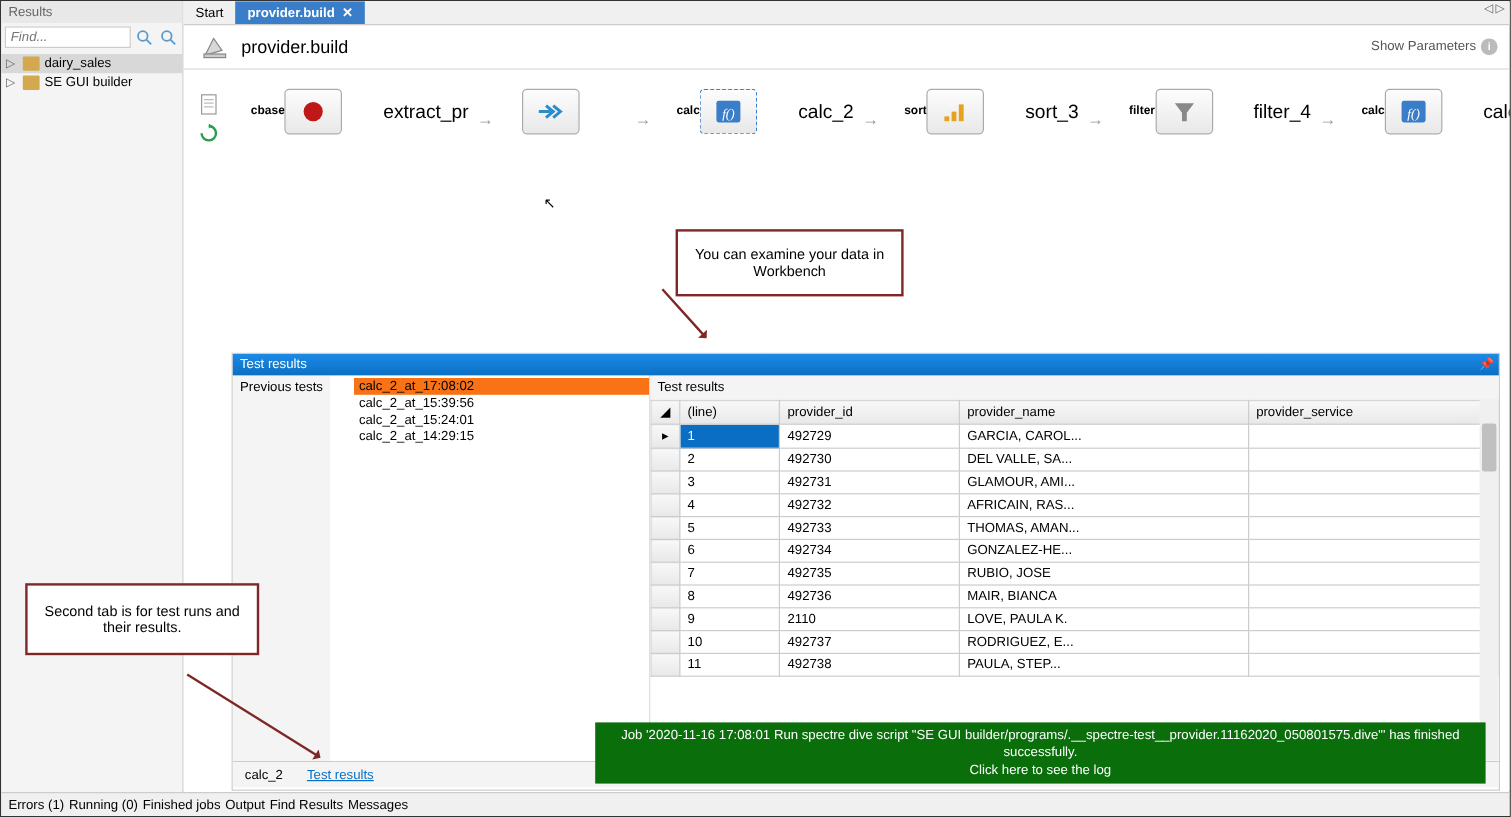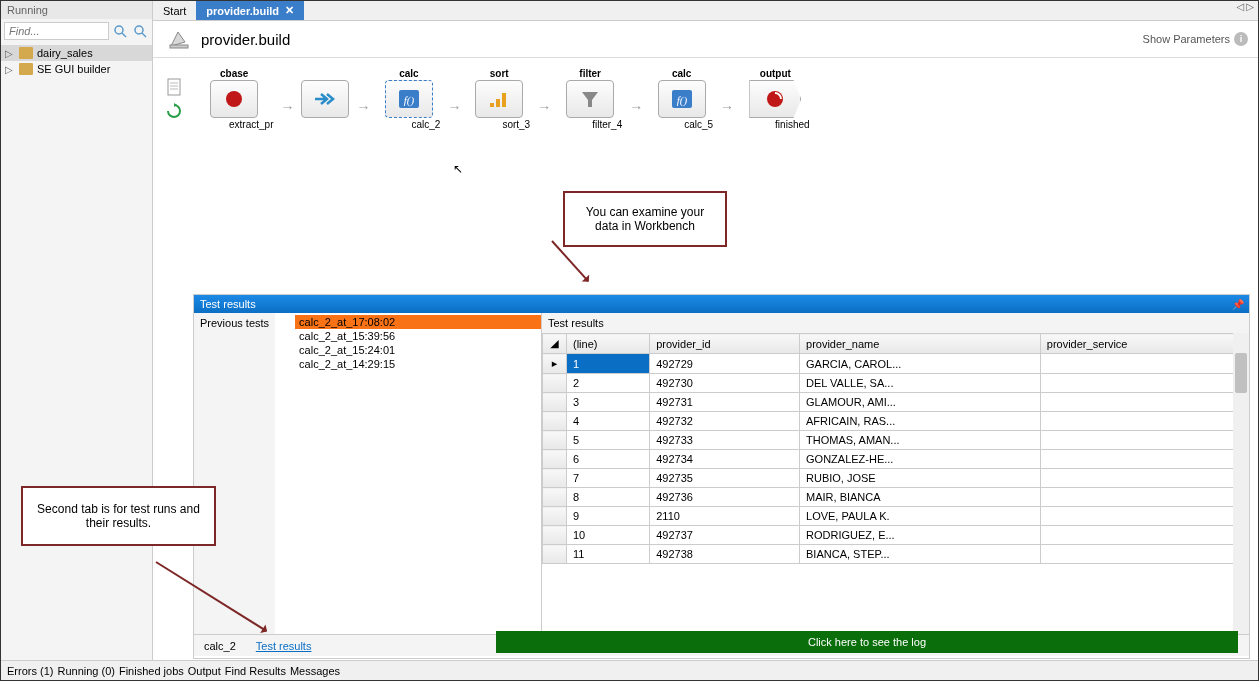--- a/index.html
+++ b/index.html
@@ -26,31 +26,31 @@
 .content-header { display: flex; align-items: center; padding: 6px 10px; border-bottom: 1px solid #ddd; }
 .content-icon { width: 24px; height: 24px; display: flex; align-items: center; justify-content: center; margin-left: 4px; }
 .content-title { font-size: 15px; margin-left: 10px; }
 .show-params { margin-left: auto; font-size: 11px; color: #555; display: flex; align-items: center; gap: 4px; }
 .info-icon { width: 14px; height: 14px; border-radius: 50%; background: #bbb; display: inline-flex; align-items: center; justify-content: center; color: #fff; font-size: 9px; font-weight: bold; }
 
 .workflow-area { position: relative; padding: 10px 12px; display: flex; align-items: flex-start; gap: 6px; }
 .side-icons { display: flex; flex-direction: column; gap: 6px; margin-top: 10px; }
 .side-icon { width: 18px; height: 18px; display: flex; align-items: center; justify-content: center; }
 .flow { display: flex; align-items: center; gap: 0; margin-left: 6px; }
-.node-wrap { display: flex; flex-direction: column; align-items: center; }
+.node-wrap { display: flex; flex-direction: row; align-items: center; margin-left: 14px; }
 .node-title { font-size: 10px; font-weight: bold; margin-bottom: 1px; }
 .node-box { width: 48px; height: 38px; background: linear-gradient(#fdfdfd,#e8e8e8); border: 1px solid #aaa; border-radius: 4px; display: flex; align-items: center; justify-content: center; position: relative; }
 .node-box.selected { border: 1px dashed #3a7dc9; }
-.node-label { font-size: 10px; margin-top: 1px; padding-left: 34px; }
+.node-label { font-size: 16px; margin-top: 1px; padding-left: 34px; }
 .arrow-connect { width: 28px; height: 38px; display: flex; align-items: center; justify-content: center; font-size: 14px; color: #999; margin-top: 12px; }
 .output-shape { width: 52px; height: 38px; background: linear-gradient(#fdfdfd,#e8e8e8); border: 1px solid #aaa; display: flex; align-items: center; justify-content: center; position: relative; clip-path: polygon(0 0, 85% 0, 100% 50%, 85% 100%, 0 100%); }
 
 .cursor-arrow { position: absolute; left: 300px; top: 104px; font-size: 12px; color: #000; }
 
-.callout1 { position: absolute; left: 410px; top: 190px; width: 164px; padding: 12px 14px; border: 2px solid #7d2727; background: #fff; text-align: center; font-size: 12px; }
+.callout1 { position: absolute; left: 410px; top: 190px; width: 190px; padding: 12px 14px; border: 2px solid #7d2727; background: #fff; text-align: center; font-size: 12px; }
 .callout1-line { position: absolute; left: 398px; top: 240px; width: 2px; height: 54px; background: #7d2727; transform: rotate(-42deg); transform-origin: top; }
 .callout1-line::after { content: ''; position: absolute; bottom: -6px; left: -4px; border: 5px solid transparent; border-top-color: #7d2727; }
 
 .test-panel { position: absolute; left: 40px; right: 8px; top: 293px; bottom: 0; border: 1px solid #ccc; }
 .test-header { background: linear-gradient(#1d8ae6,#0a6fc4); color: #fff; font-size: 11px; padding: 3px 6px; display: flex; align-items: center; }
 .pin-icon { position: absolute; right: 4px; color: #fff; font-size: 10px; }
 
 .test-body { display: flex; height: calc(100% - 42px); }
 .prev-tests { width: 348px; border-right: 1px solid #ccc; display: flex; flex-direction: row; }
 .section-title { padding: 4px 6px; font-size: 11px; background: #f4f4f4; }
@@ -80,21 +80,21 @@
 
 .statusbar { position: absolute; left: 0; right: 0; bottom: 0; height: 20px; background: #f0f0f0; border-top: 1px solid #ccc; display: flex; align-items: center; padding: 0 6px; font-size: 11px; gap: 4px; }
 .status-item { cursor: pointer; }
 
 svg { display: block; }
 </style>
 </head>
 <body>
 
 <div class="sidebar">
-  <div class="sidebar-title">Running</div>
+  <div class="sidebar-title">Results</div>
   <div class="find-row">
     <input class="find-input" placeholder="Find..." style="">
     <span class="find-icon">
       <svg width="14" height="14" viewBox="0 0 14 14">
           <circle cx="6" cy="6" r="4" fill="none" stroke="#5a9acc" stroke-width="1.5"></circle>
           <line x1="9" y1="9" x2="13" y2="13" stroke="#5a9acc" stroke-width="1.5"></line>
         </svg>
     </span>
     <span class="find-icon">
       <svg width="14" height="14" viewBox="0 0 14 14">
@@ -341,21 +341,21 @@
                   <td class="row-indicator"></td>
                   <td class="line-cell">10</td>
                   <td>492737</td>
                   <td>RODRIGUEZ, E...</td>
                   <td></td>
                 </tr>
                 <tr>
                   <td class="row-indicator"></td>
                   <td class="line-cell">11</td>
                   <td>492738</td>
-                  <td>BIANCA, STEP...</td>
+                  <td>PAULA, STEP...</td>
                   <td></td>
                 </tr>
               </tbody>
           </table>
           <div class="scrollbar-fake">
               <div class="scrollbar-thumb"></div>
             </div>
         </div>
       </div>
     </div>
@@ -363,20 +363,21 @@
       <div class="bottom-tab">calc_2</div>
       <div class="bottom-tab active">Test results</div>
     </div>
   </div>
 </div>
 
 <div class="callout2">Second tab is for test runs and their results.</div>
 <div class="callout2-line"></div>
 
 <div class="status-toast">
+  <div>Job '2020-11-16 17:08:01 Run spectre dive script "SE GUI builder/programs/.__spectre-test__provider.11162020_050801575.dive"' has finished successfully.</div>
   <div>Click here to see the log</div>
 </div>
 
 <div class="statusbar">
   <span class="status-item">Errors (1)</span>
   <span class="status-item">Running (0)</span>
   <span class="status-item">Finished jobs</span>
   <span class="status-item">Output</span>
   <span class="status-item">Find Results</span>
   <span class="status-item">Messages</span>

